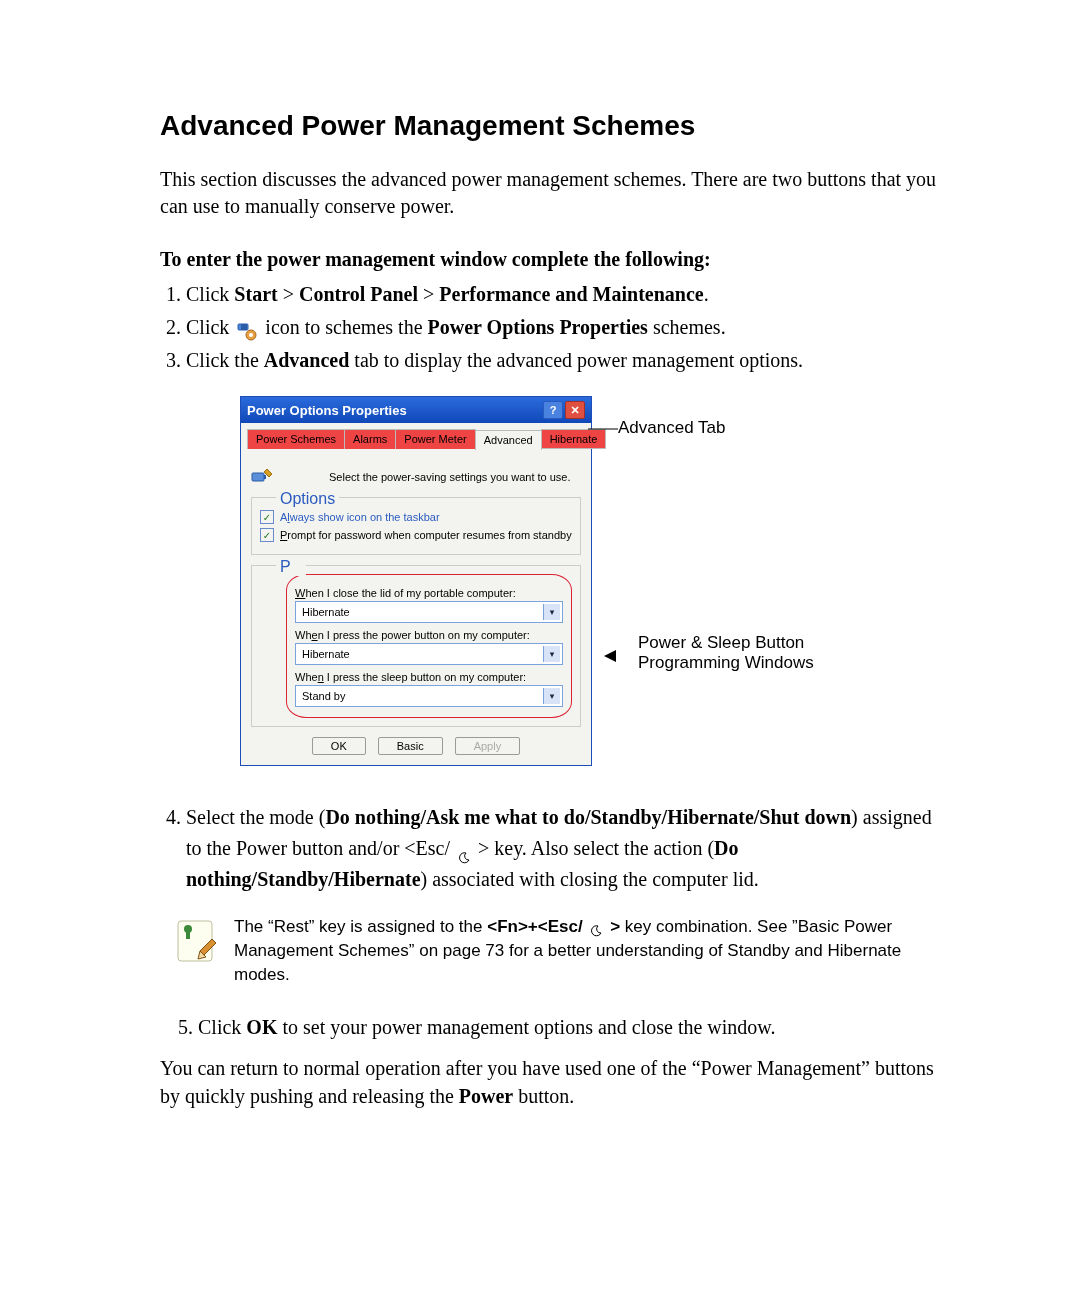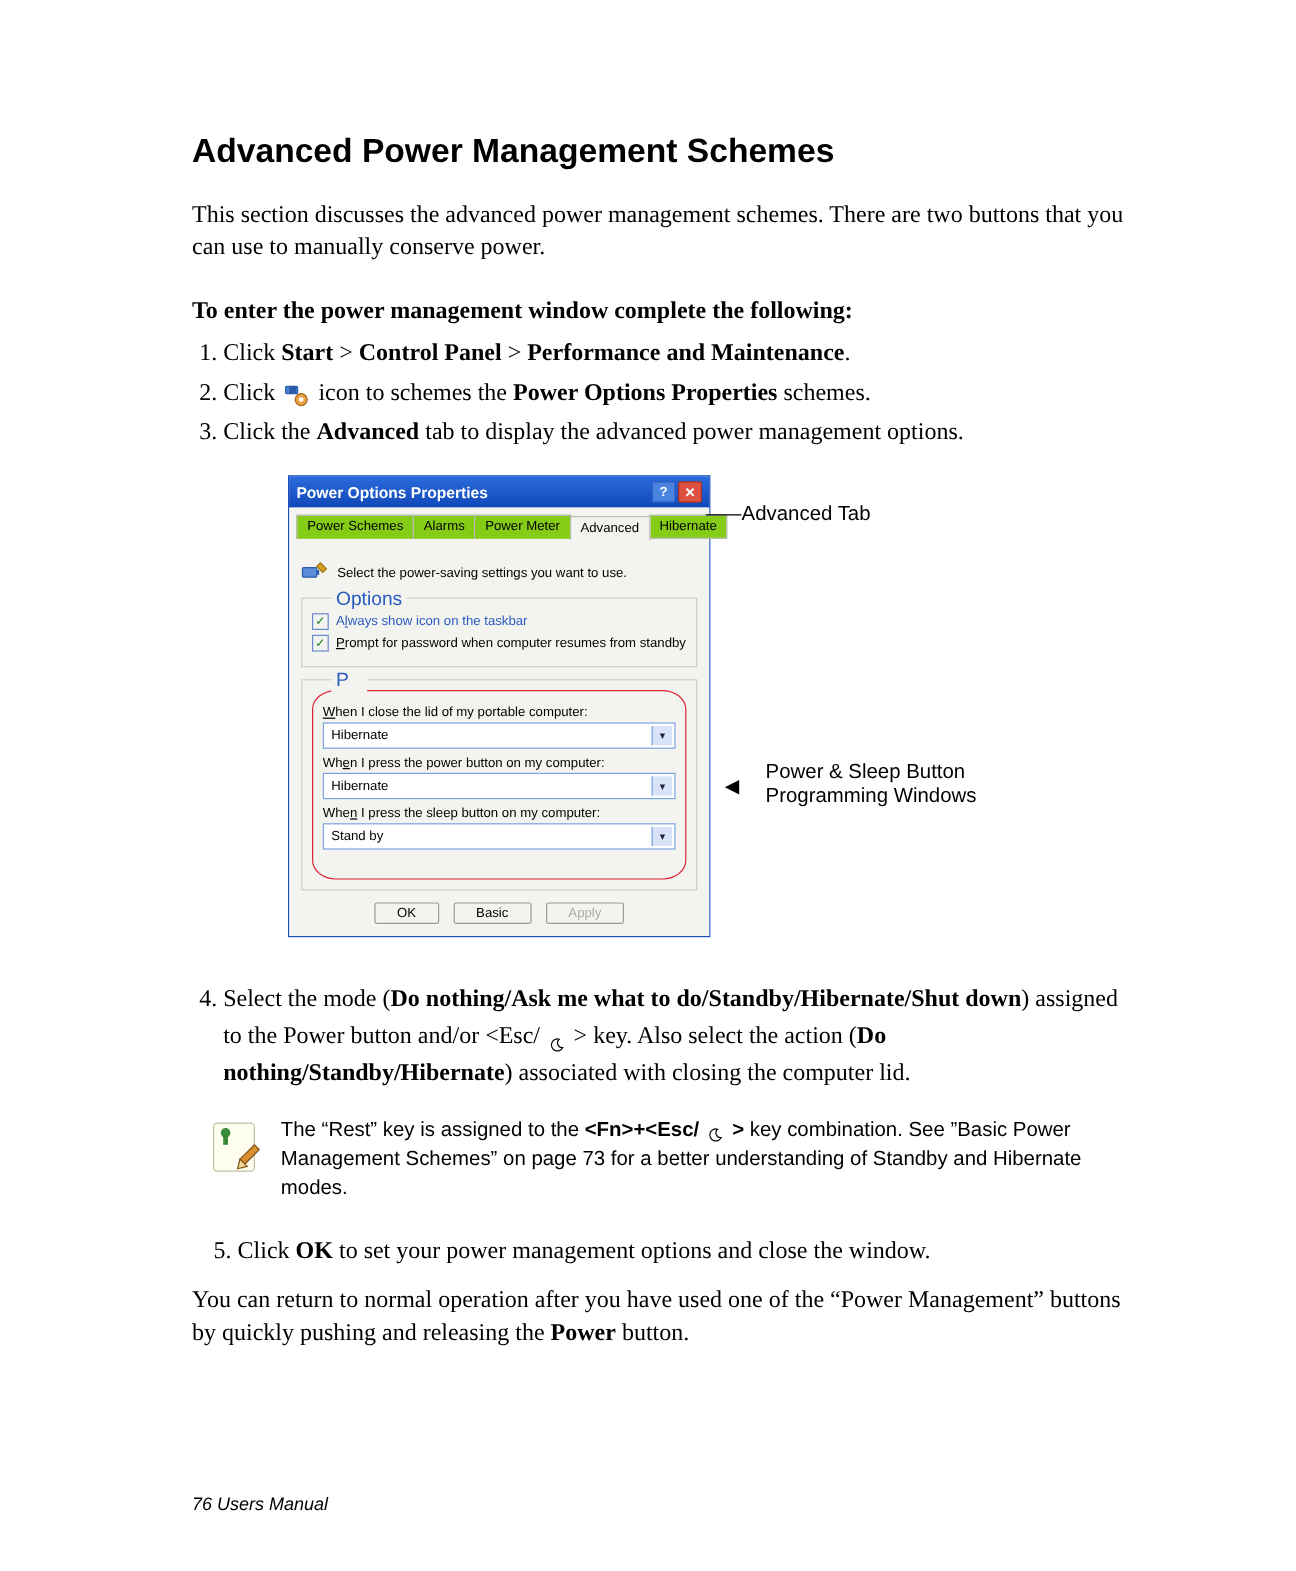--- a/index.html
+++ b/index.html
@@ -94,36 +94,36 @@
   .tabs {
     display: flex;
     font-size: 11px;
     background:#f3f3ef;
     padding: 6px 6px 0 6px;
   }
   .tab {
     border: 1px solid #bbb;
     border-bottom: none;
     padding: 3px 8px;
-    background: #84cc16;
+    background: #ef4444;
     margin-right: -1px;
     white-space: nowrap;
   }
   .tab.active {
     background: #f3f3ef;
     font-weight: normal;
     position: relative;
     top: 1px;
     z-index: 2;
   }
   .tab.last-raised {
     border-bottom: 1px solid #bbb;
   }
   .instr-row {
-    display:flex; align-items:center; font-size:11px; margin:10px 0 10px 0;
+    display:flex; align-items:center; font-size:11px; margin:10px 0 10px 0;gap:48px;
   }
   .battery-icon { margin-right:8px; }
   .groupbox {
     border: 1px solid #ccc;
     padding: 8px 8px;
     margin-bottom: 10px;
     position: relative;
   }
   .group-legend {
     position: absolute;
@@ -157,21 +157,22 @@
     padding:2px 18px;
     border-radius:2px;
   }
   .winbtn.disabled { color:#aaa; }
   .power-group {
     position: relative;
   }
   .power-inner {
     border:1.5px solid #d23;
     border-radius:20px / 16px;
-    padding:6px 8px 24px 8px;
+    padding:6px 8px 10px 8px;
+    margin-left:26px;
   }
   .pb-label {
     font-size:11px; margin:6px 0 2px 0;
   }
   .pb-select {
     display:flex;align-items:center;justify-content:space-between;
     border:1px solid #7aa3e0;
     background:#fff;
     font-size:11px;
     padding:1px 2px 1px 6px;
@@ -370,14 +371,13 @@
 
   <ol class="closing-steps" start="5">
     <li>
       <span>Click </span><span class="bold">OK</span><span> to set your power management options and close the window.</span>
     </li>
   </ol>
   <div class="closing">
     <span>You can return to normal operation after you have used one of the “Power Management” buttons by quickly pushing and releasing the </span><span class="bold">Power</span><span> button.</span>
   </div>
 
-  <div class="footer">76  Users Manual</div>
 </div>
 
 </body></html>

